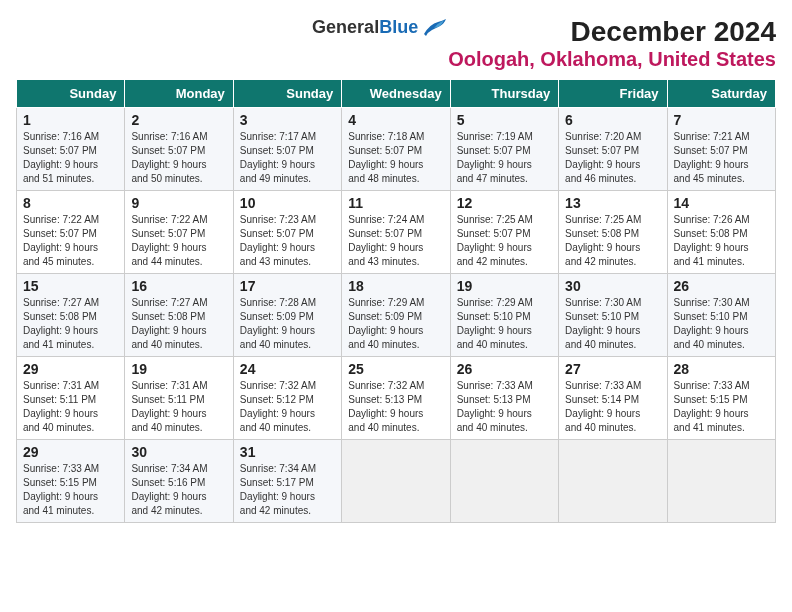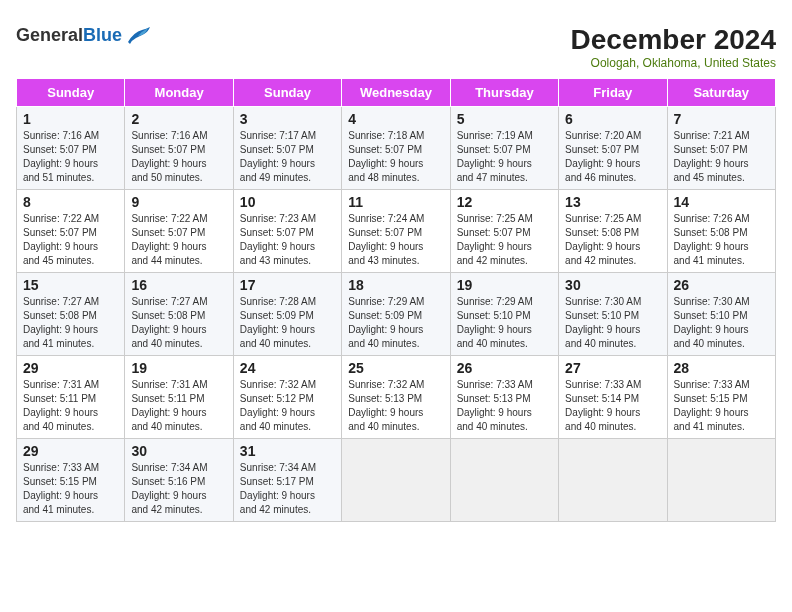--- a/index.html
+++ b/index.html
@@ -5,24 +5,23 @@
     * { box-sizing: border-box; margin: 0; padding: 0; }
     body {
       font-family: Arial, sans-serif;
       background: #fff;
       width: 792px;
       min-height: 612px;
       padding: 16px;
     }
     .header-area {
       display: flex;
-      justify-content: space-between;
+      justify-content: flex-end;
       align-items: flex-start;
       margin-bottom: 8px;
-      margin-top: 8px;
     }
     .logo {
       display: flex;
       flex-direction: column;
       align-items: flex-start;
     }
     .logo-general {
       font-size: 18px;
       font-weight: bold;
       color: #333;
@@ -43,33 +42,33 @@
     }
     .title-area {
       text-align: right;
     }
     .title-area h1 {
       font-size: 28px;
       font-weight: bold;
       color: #222;
     }
     .title-area h2 {
-      font-size: 12px;
-      font-weight: normal;
-      color: #4d7c0f;
+      font-size: 20px;
+      font-weight: bold;
+      color: #be185d;
     }
     .calendar {
       width: 100%;
       border-collapse: collapse;
       font-size: 11px;
     }
     .calendar thead tr th {
-      background: #d946ef;
+      background: #0f766e;
       color: #fff;
-      text-align: center;
+      text-align: right;
       padding: 6px 8px;
       font-size: 13px;
       font-weight: bold;
       border: 1px solid #fff;
     }
     .calendar tbody tr td {
       border: 1px solid #ccc;
       vertical-align: top;
       padding: 4px 6px;
       background: #fff;

